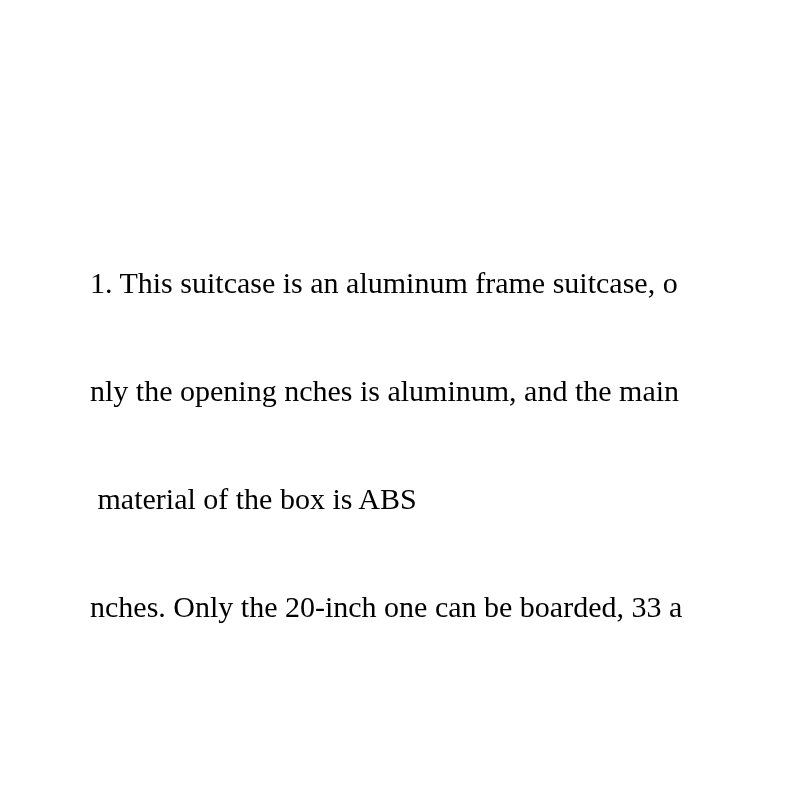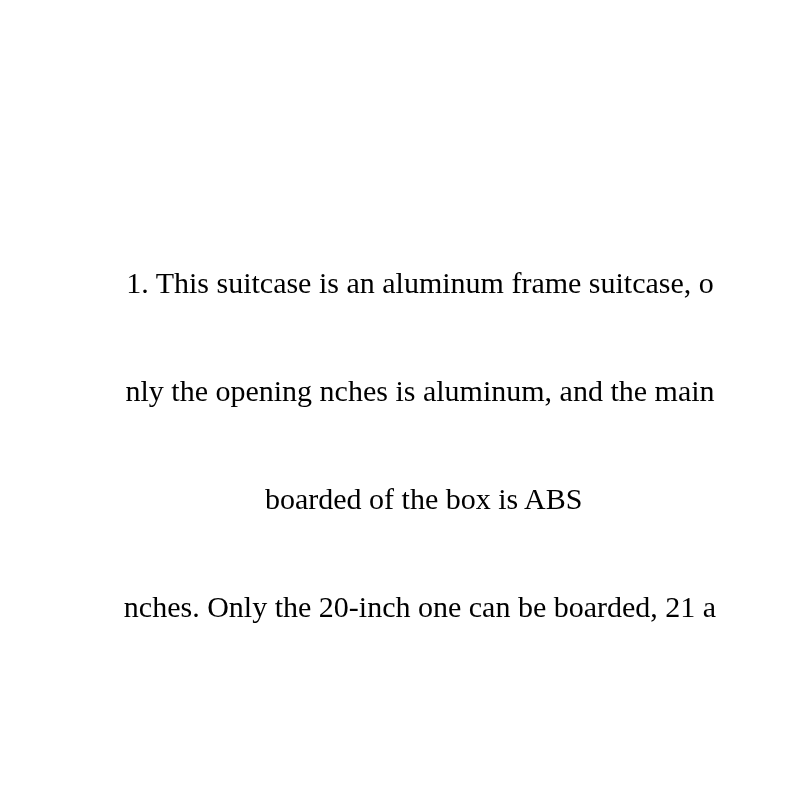--- a/index.html
+++ b/index.html
@@ -21,32 +21,31 @@
     font-family: "Liberation Serif", "DejaVu Serif", serif;
     font-size: 30px;
     line-height: 36px;
     color: #000000;
     white-space: pre;       
     letter-spacing: 0;
     font-weight: 400;
   }
   .line {
     height: 36px;
-    text-align: center;
   }
 </style>
 </head>
 <body>
 
 <div class="canvas">
   <div class="text-block">
     <div class="line">1. This suitcase is an aluminum frame suitcase, o</div>
     <div class="line">nly the opening nches is aluminum, and the main</div>
-    <div class="line"> boarded of the box is ABS</div>
-    <div class="line">nches. Only the 20-inch one can be boarded, 21 a</div>
+    <div class="line"> material of the box is ABS</div>
+    <div class="line">nches. Only the 20-inch one can be boarded, 33 a</div>
     
     
     
     
     
     
   </div>
 </div>
 
 </body></html>

